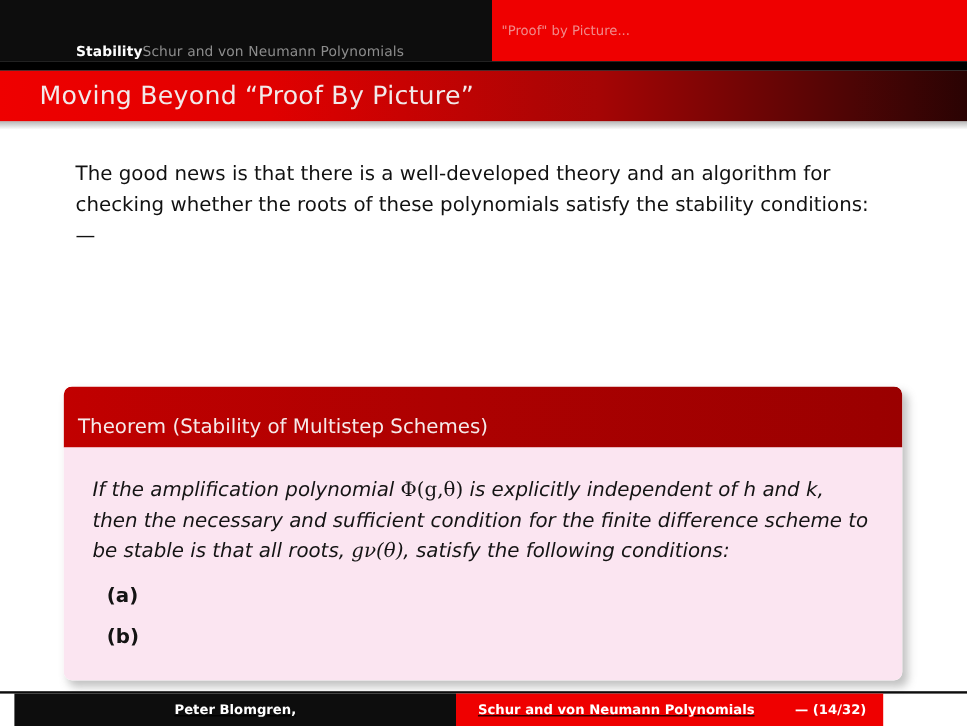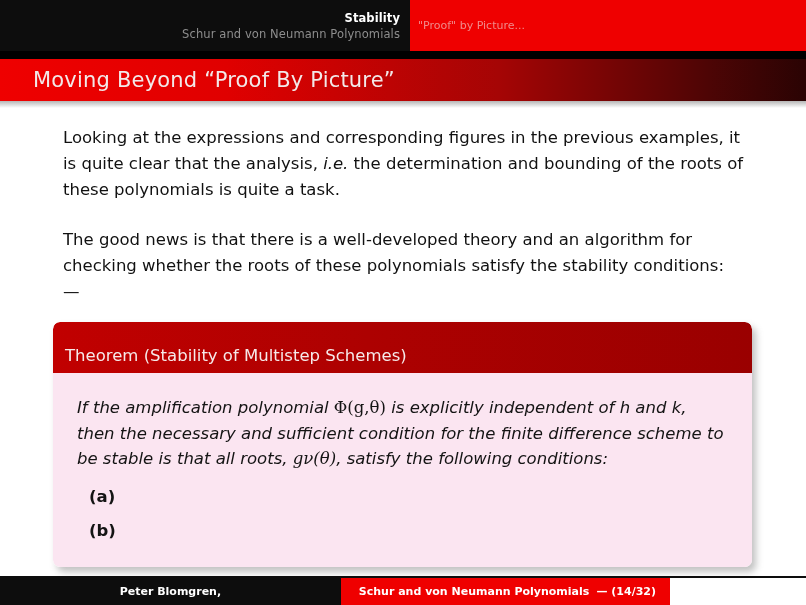--- a/index.html
+++ b/index.html
@@ -28,21 +28,21 @@
     width: 806px;
     height: 51px;
     background: #0d0d0d;
     display: flex;
   }
   .header-left {
     width: 410px;
     height: 51px;
     background: #0d0d0d;
     display: flex;
-    flex-direction: column;
+    flex-direction: row;
     align-items: flex-end;
     justify-content: center;
     padding-right: 10px;
     box-sizing: border-box;
   }
   .header-left .hl-active {
     color: #ffffff;
     font-weight: bold;
     font-size: 11.5px;
     line-height: 16px;
@@ -237,24 +237,25 @@
     font-family: "DejaVu Serif", serif;
     font-size: 7.5px;
     color: #1a1a1a;
     letter-spacing: 0.1px;
     white-space: nowrap;
   }
 
   
   .footer {
     position: absolute;
-    left: 0; bottom: 0;
-    width: 670px;
+    left: 12px; bottom: 0;
+    width: 724px;
     height: 27px;
     display: flex;
+    text-decoration: underline;
   }
   .footer-left {
     width: 410px;
     background: #0d0d0d;
     display: flex;
     align-items: center;
     justify-content: center;
     box-sizing: border-box;
   }
   .footer-left .fauthor {
@@ -312,21 +313,20 @@
   </div>
 
   <div class="title-sep"></div>
 
   <div class="title-bar">
     <div class="title-text">Moving Beyond “Proof By Picture”</div>
   </div>
   <div class="title-shadow"></div>
 
   <div class="content">
-    <p class="para p1"><span>Looking at the expressions and corresponding figures in the previous examples, it is quite clear that the analysis, </span><i>i.e.</i><span> the determination and bounding of the roots of these polynomials is quite a task.</span></p>
     <p class="para p2">The good news is that there is a well-developed theory and an algorithm for checking whether the roots of these polynomials satisfy the stability conditions: —</p>
   </div>
 
   <div class="theorem">
     <div class="theorem-head">Theorem (Stability of Multistep Schemes)</div>
     <div class="theorem-body">
       <p><span>If the amplification polynomial </span><span class="mathup">Φ(g,θ)</span><span> is explicitly independent of h and k, then the necessary and sufficient condition for the finite difference scheme to be stable is that all roots, </span><span class="math">gν(θ)</span><span>, satisfy the following conditions:</span></p>
 
       <ul class="cond-list">
         <li>

